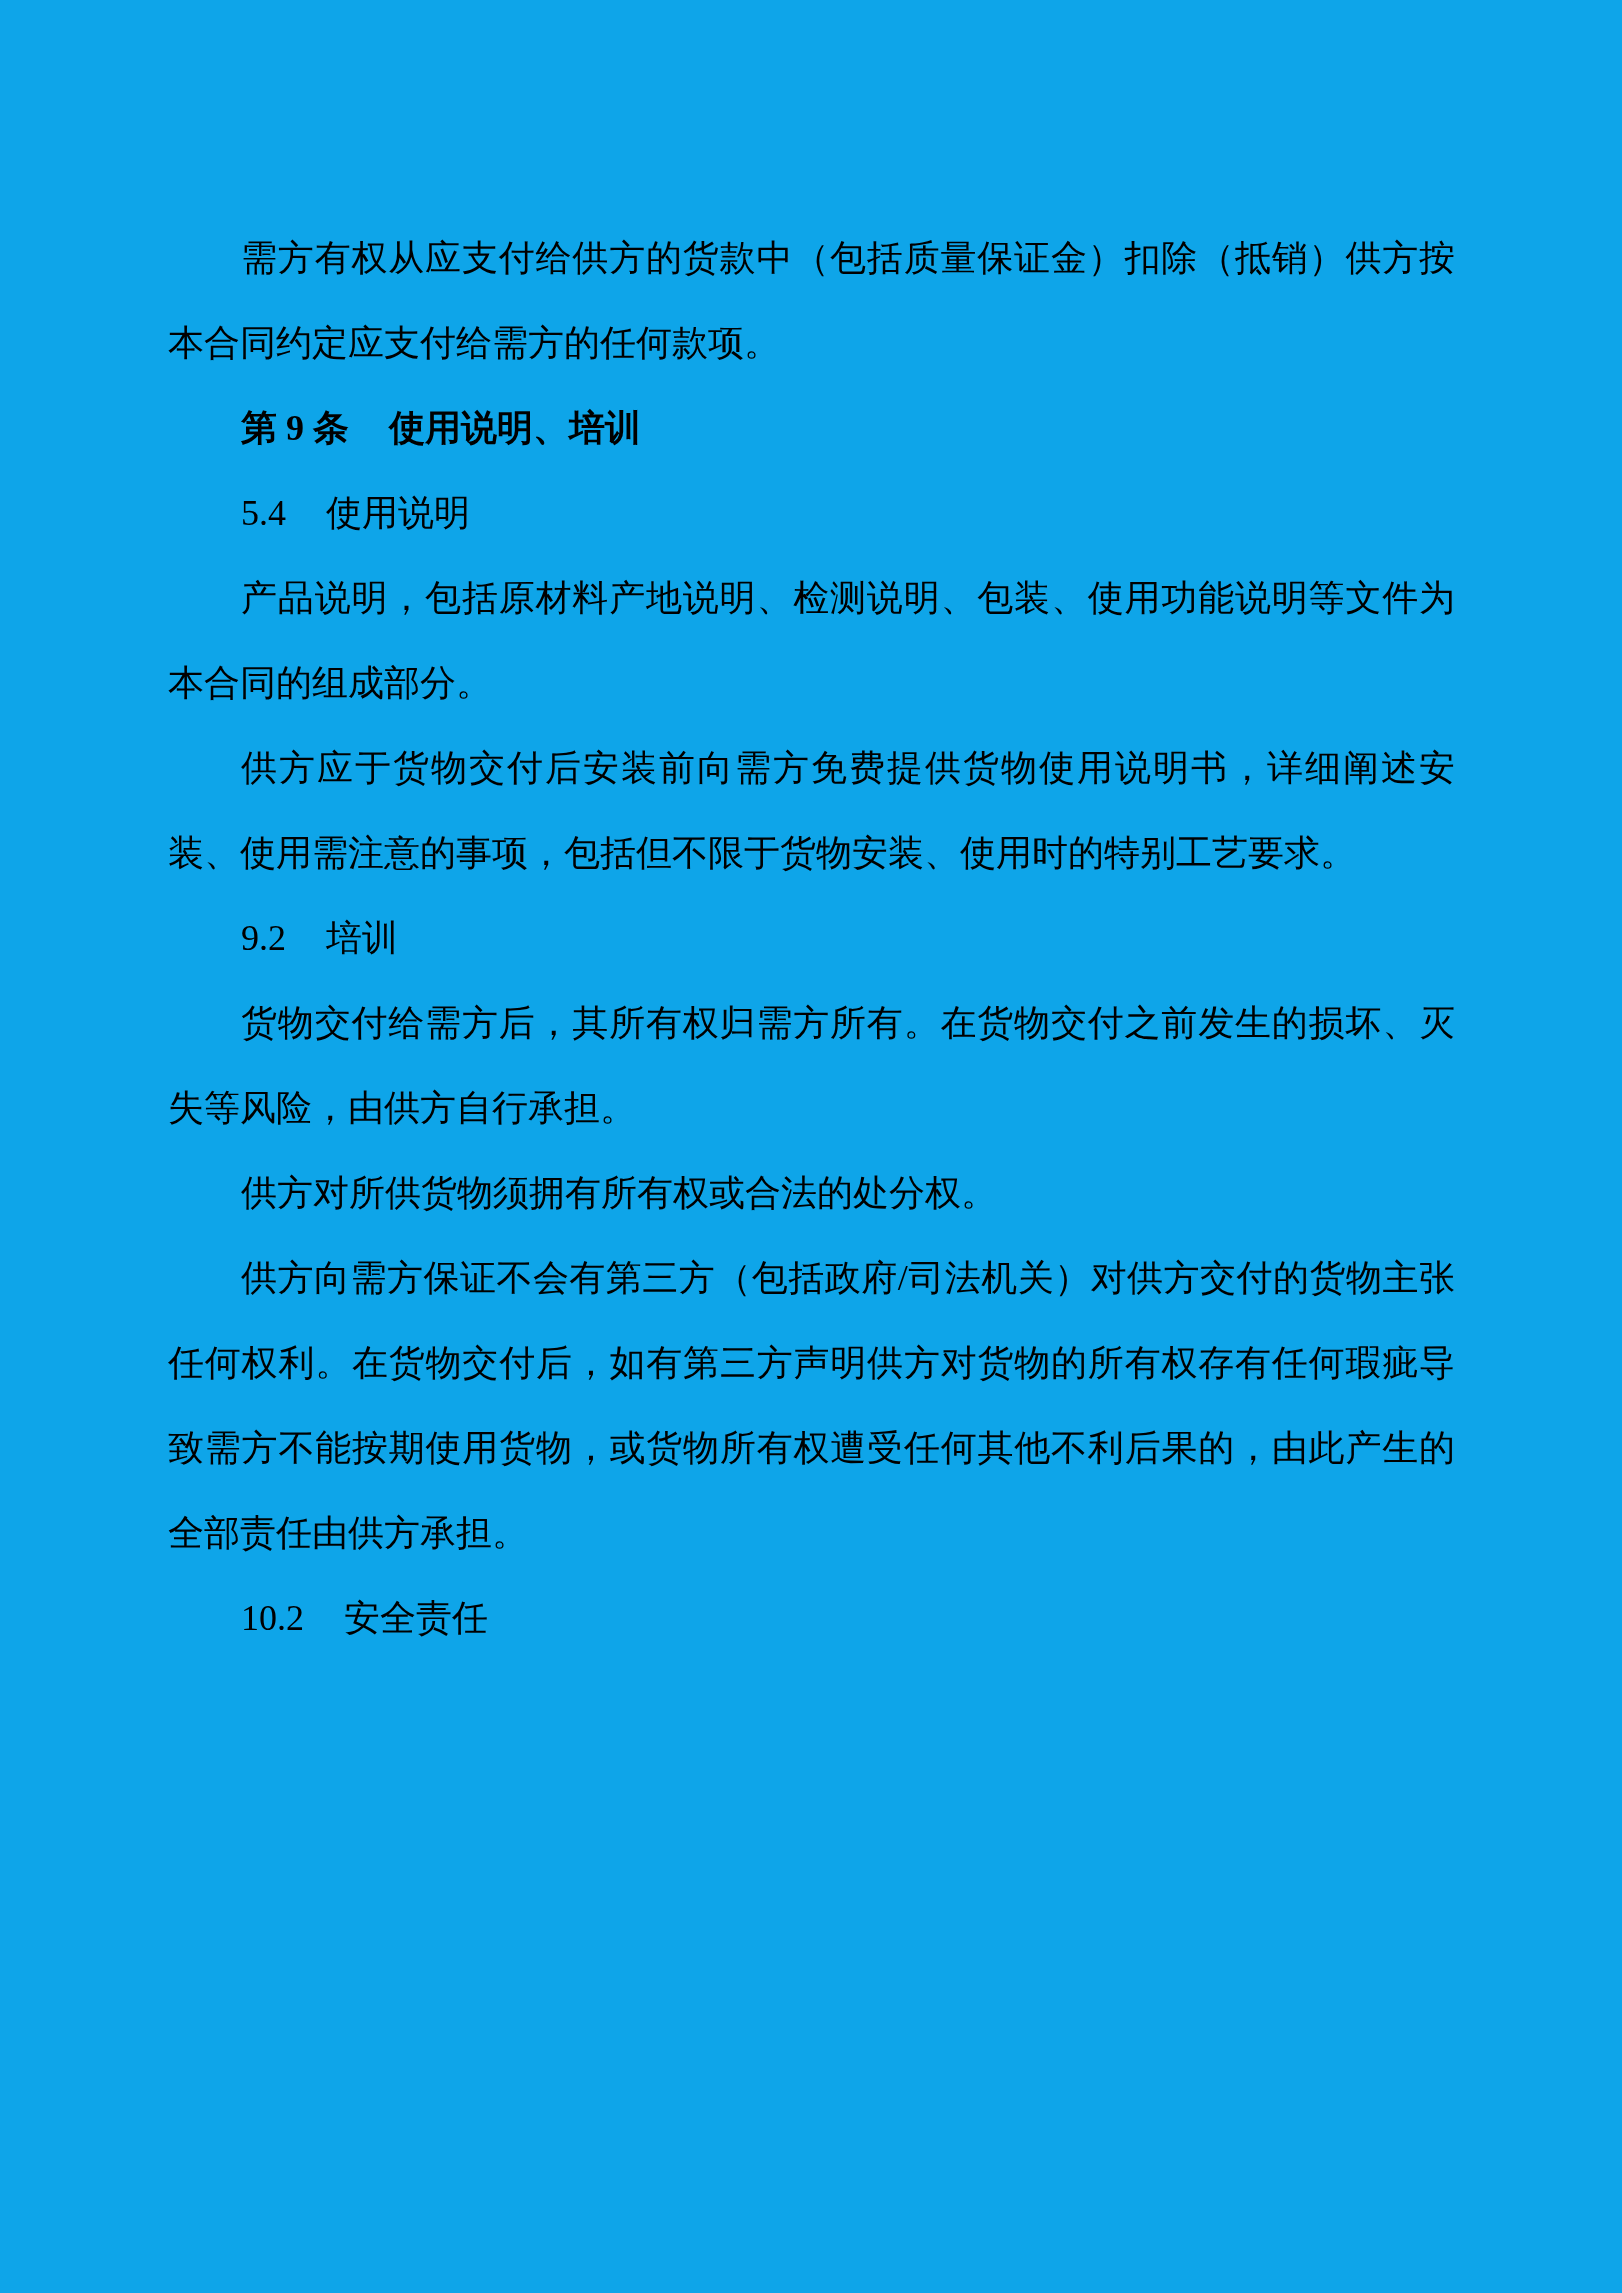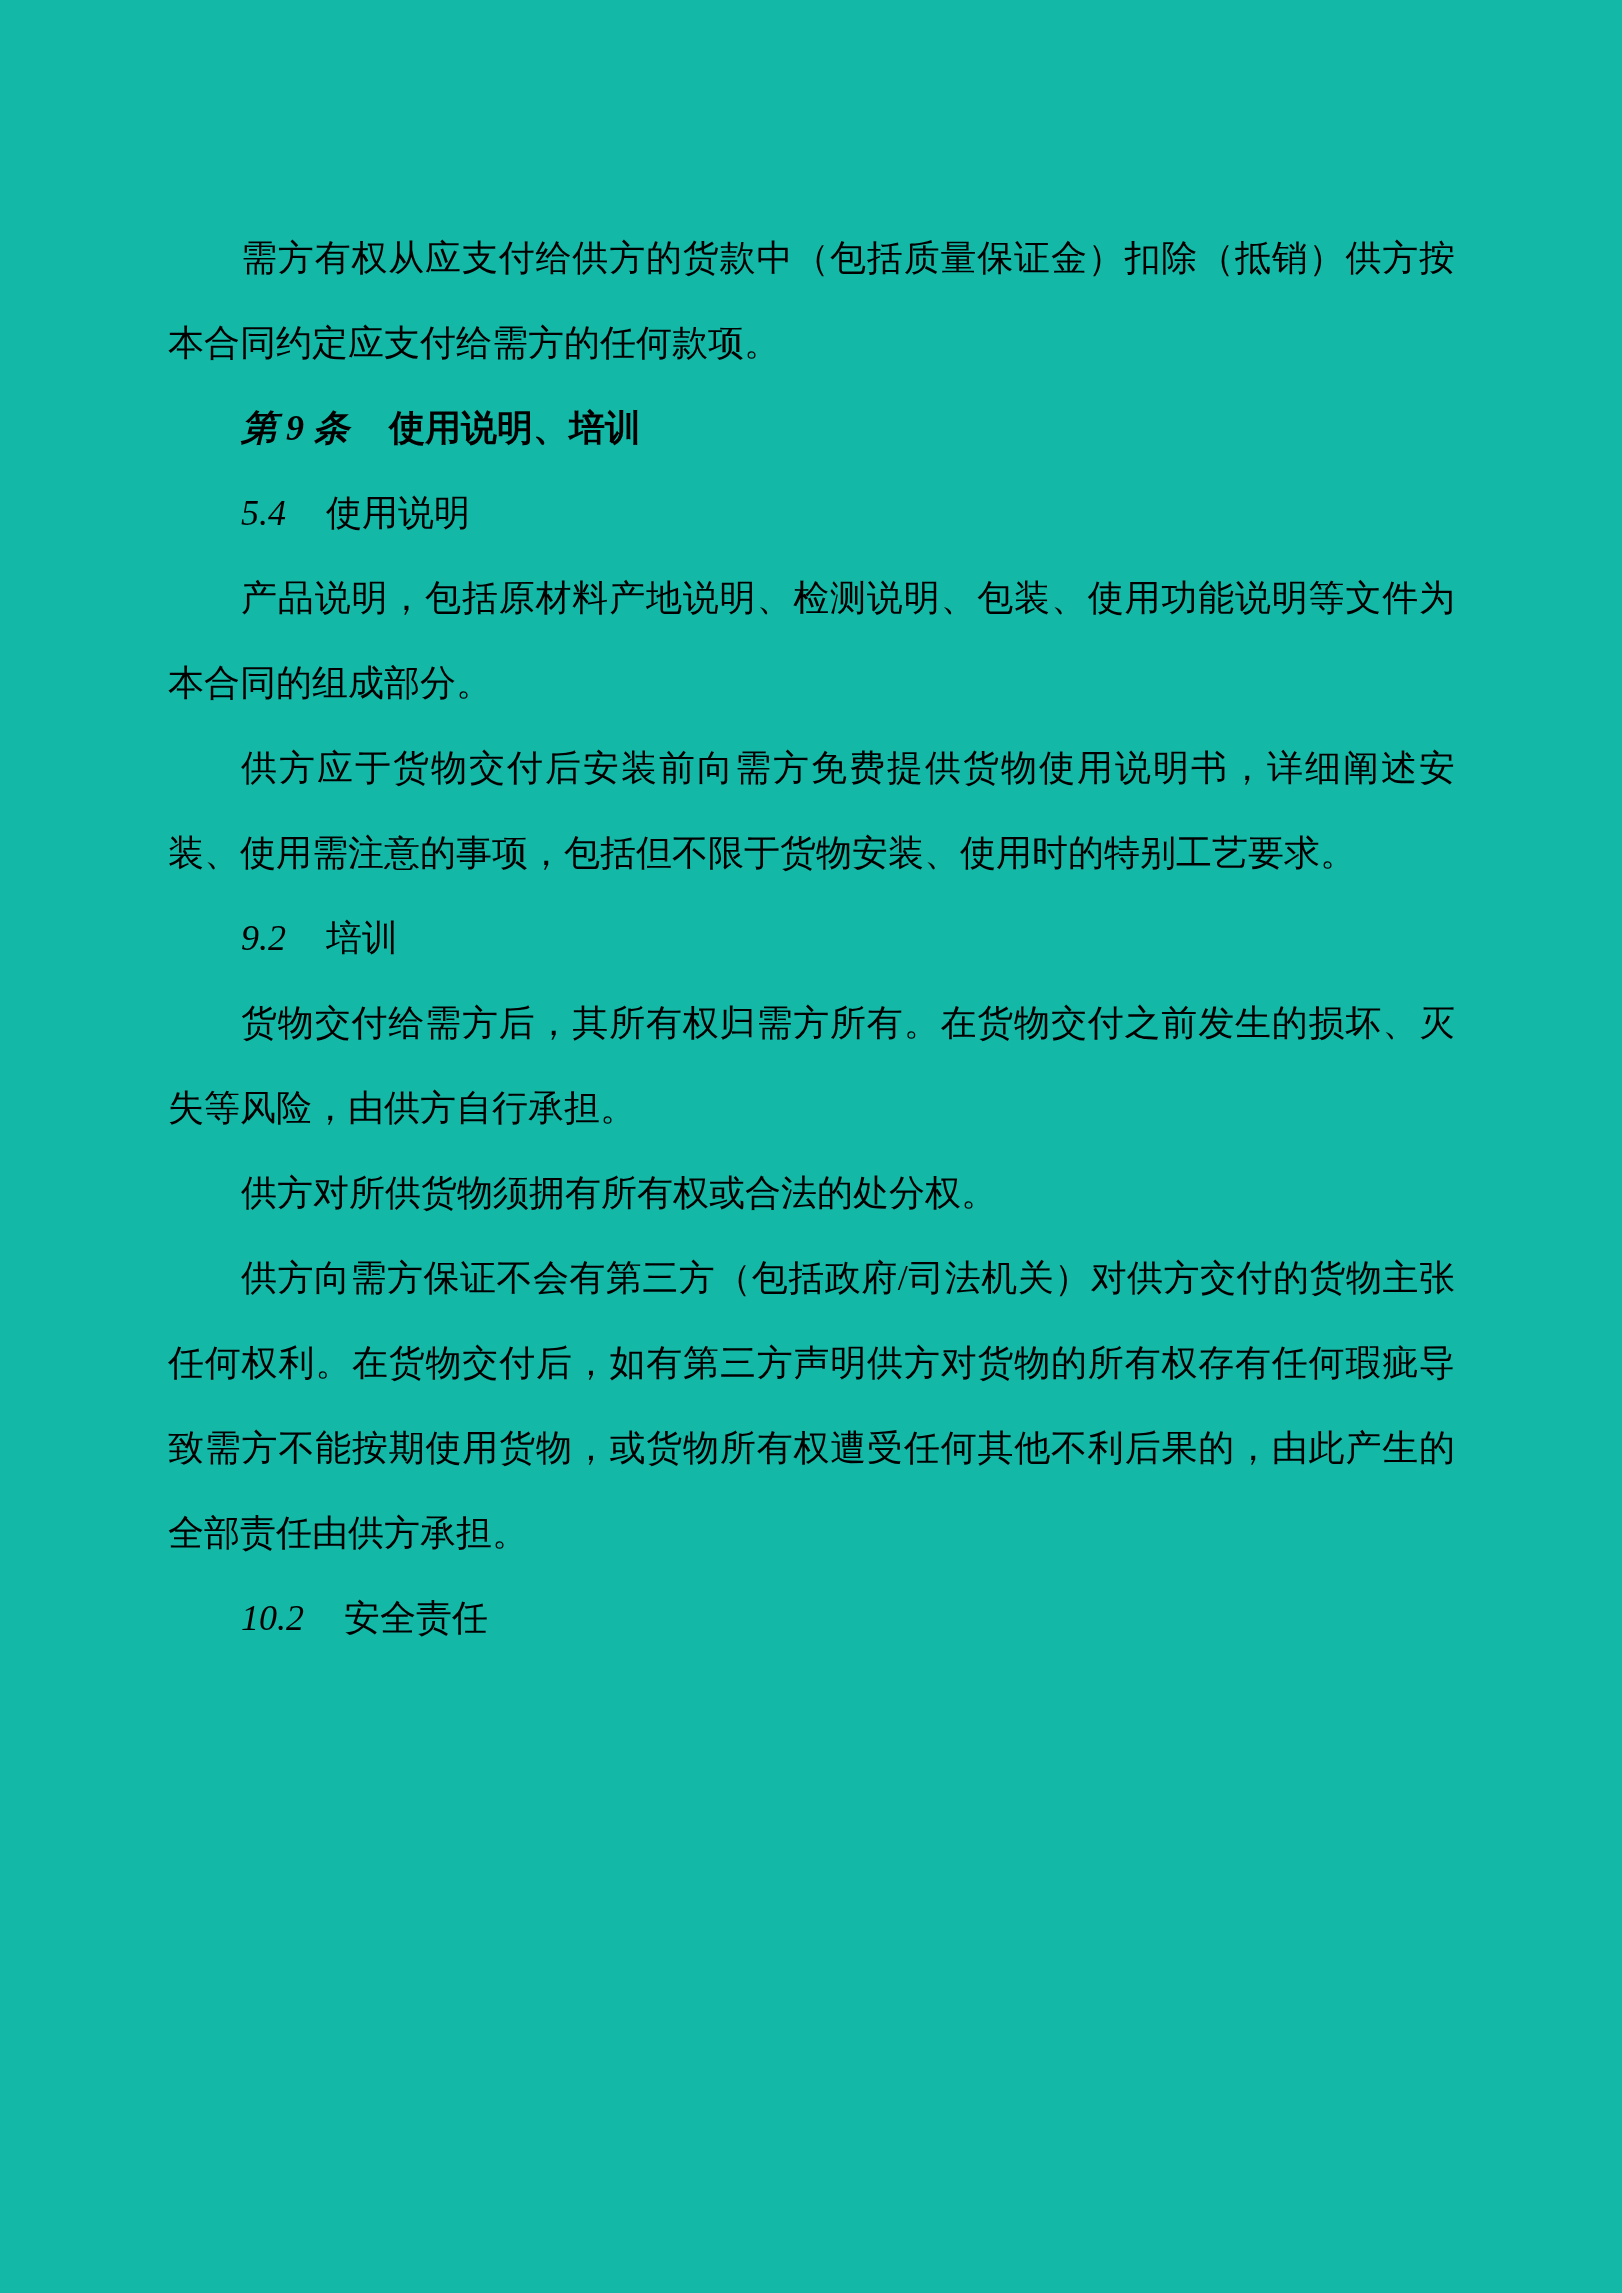--- a/index.html
+++ b/index.html
@@ -4,21 +4,21 @@
 <style>
   html, body {
     margin: 0;
     padding: 0;
     background: #ffffff;
   }
   .page {
     position: relative;
     width: 1623px;
     height: 2294px;
-    background: #14b8a6;
+    background: #0ea5e9;
     color: #000000;
     font-family: "Liberation Serif", "DejaVu Serif", serif;
     font-size: 36px;
     box-sizing: border-box;
     padding: 216px 168px 0 168px;
     overflow: hidden;
   }
   .para {
     margin: 0;
     line-height: 85px;
@@ -28,21 +28,20 @@
     word-break: break-all;
   }
   .heading {
     font-weight: 700;
   }
   .heading .num,
   .subheading .num {
     display: inline-block;
     text-indent: 0;
     margin-right: 40px;
-    font-style: italic;
   }
 </style>
 </head>
 <body>
 
 <div class="page">
 
   <p class="para body">需方有权从应支付给供方的货款中（包括质量保证金）扣除（抵销）供方按本合同约定应支付给需方的任何款项。</p>
 
   <p class="para heading">

